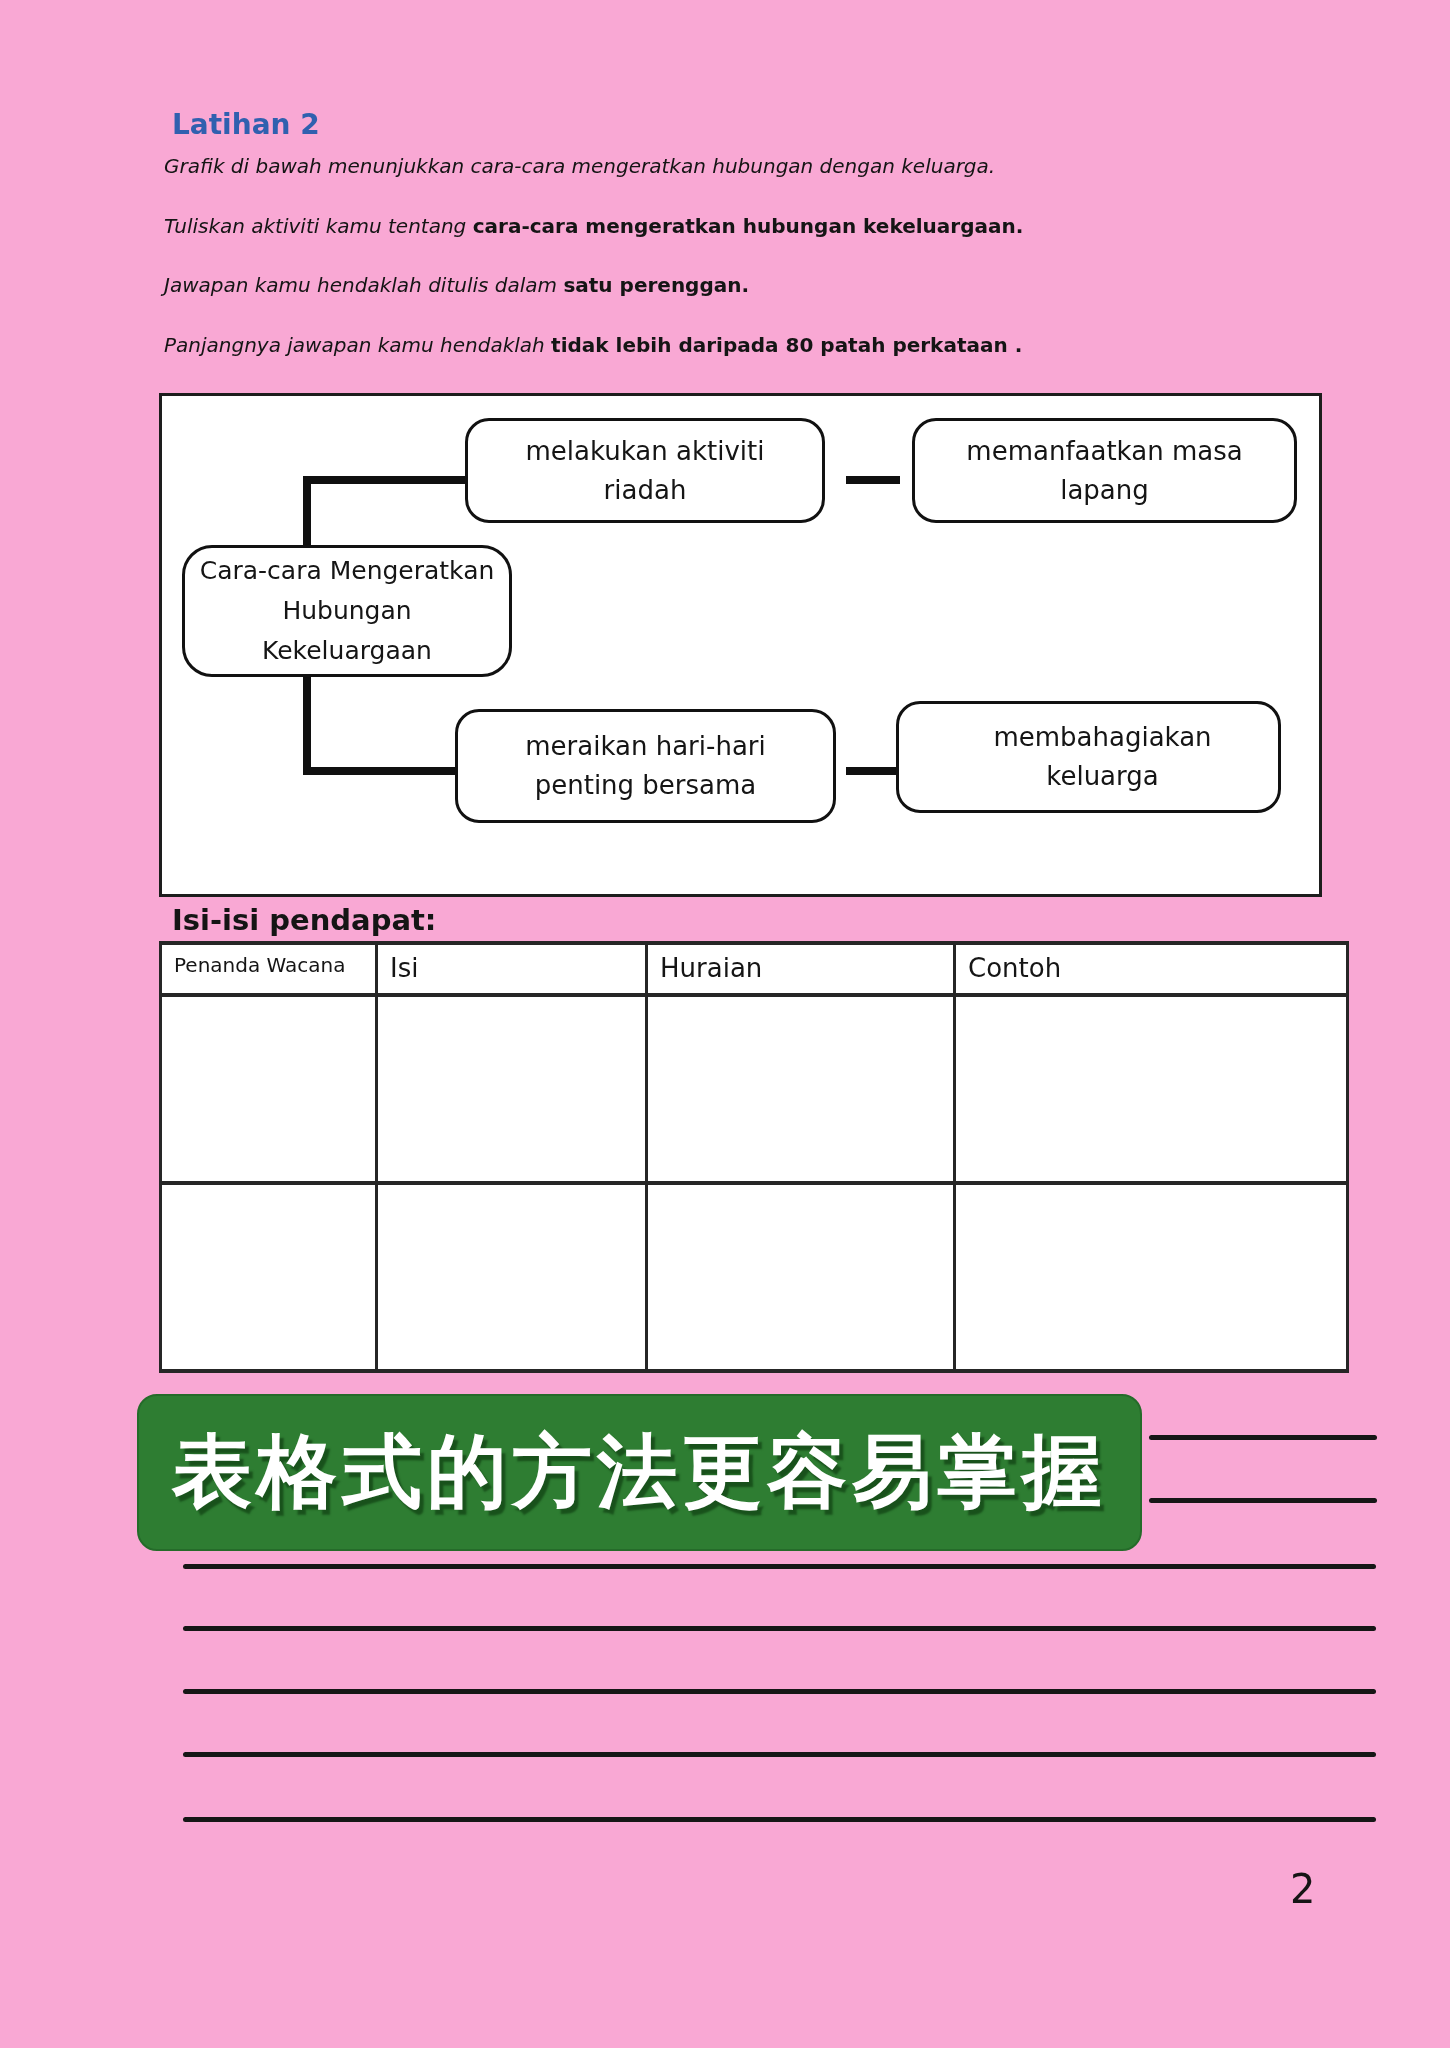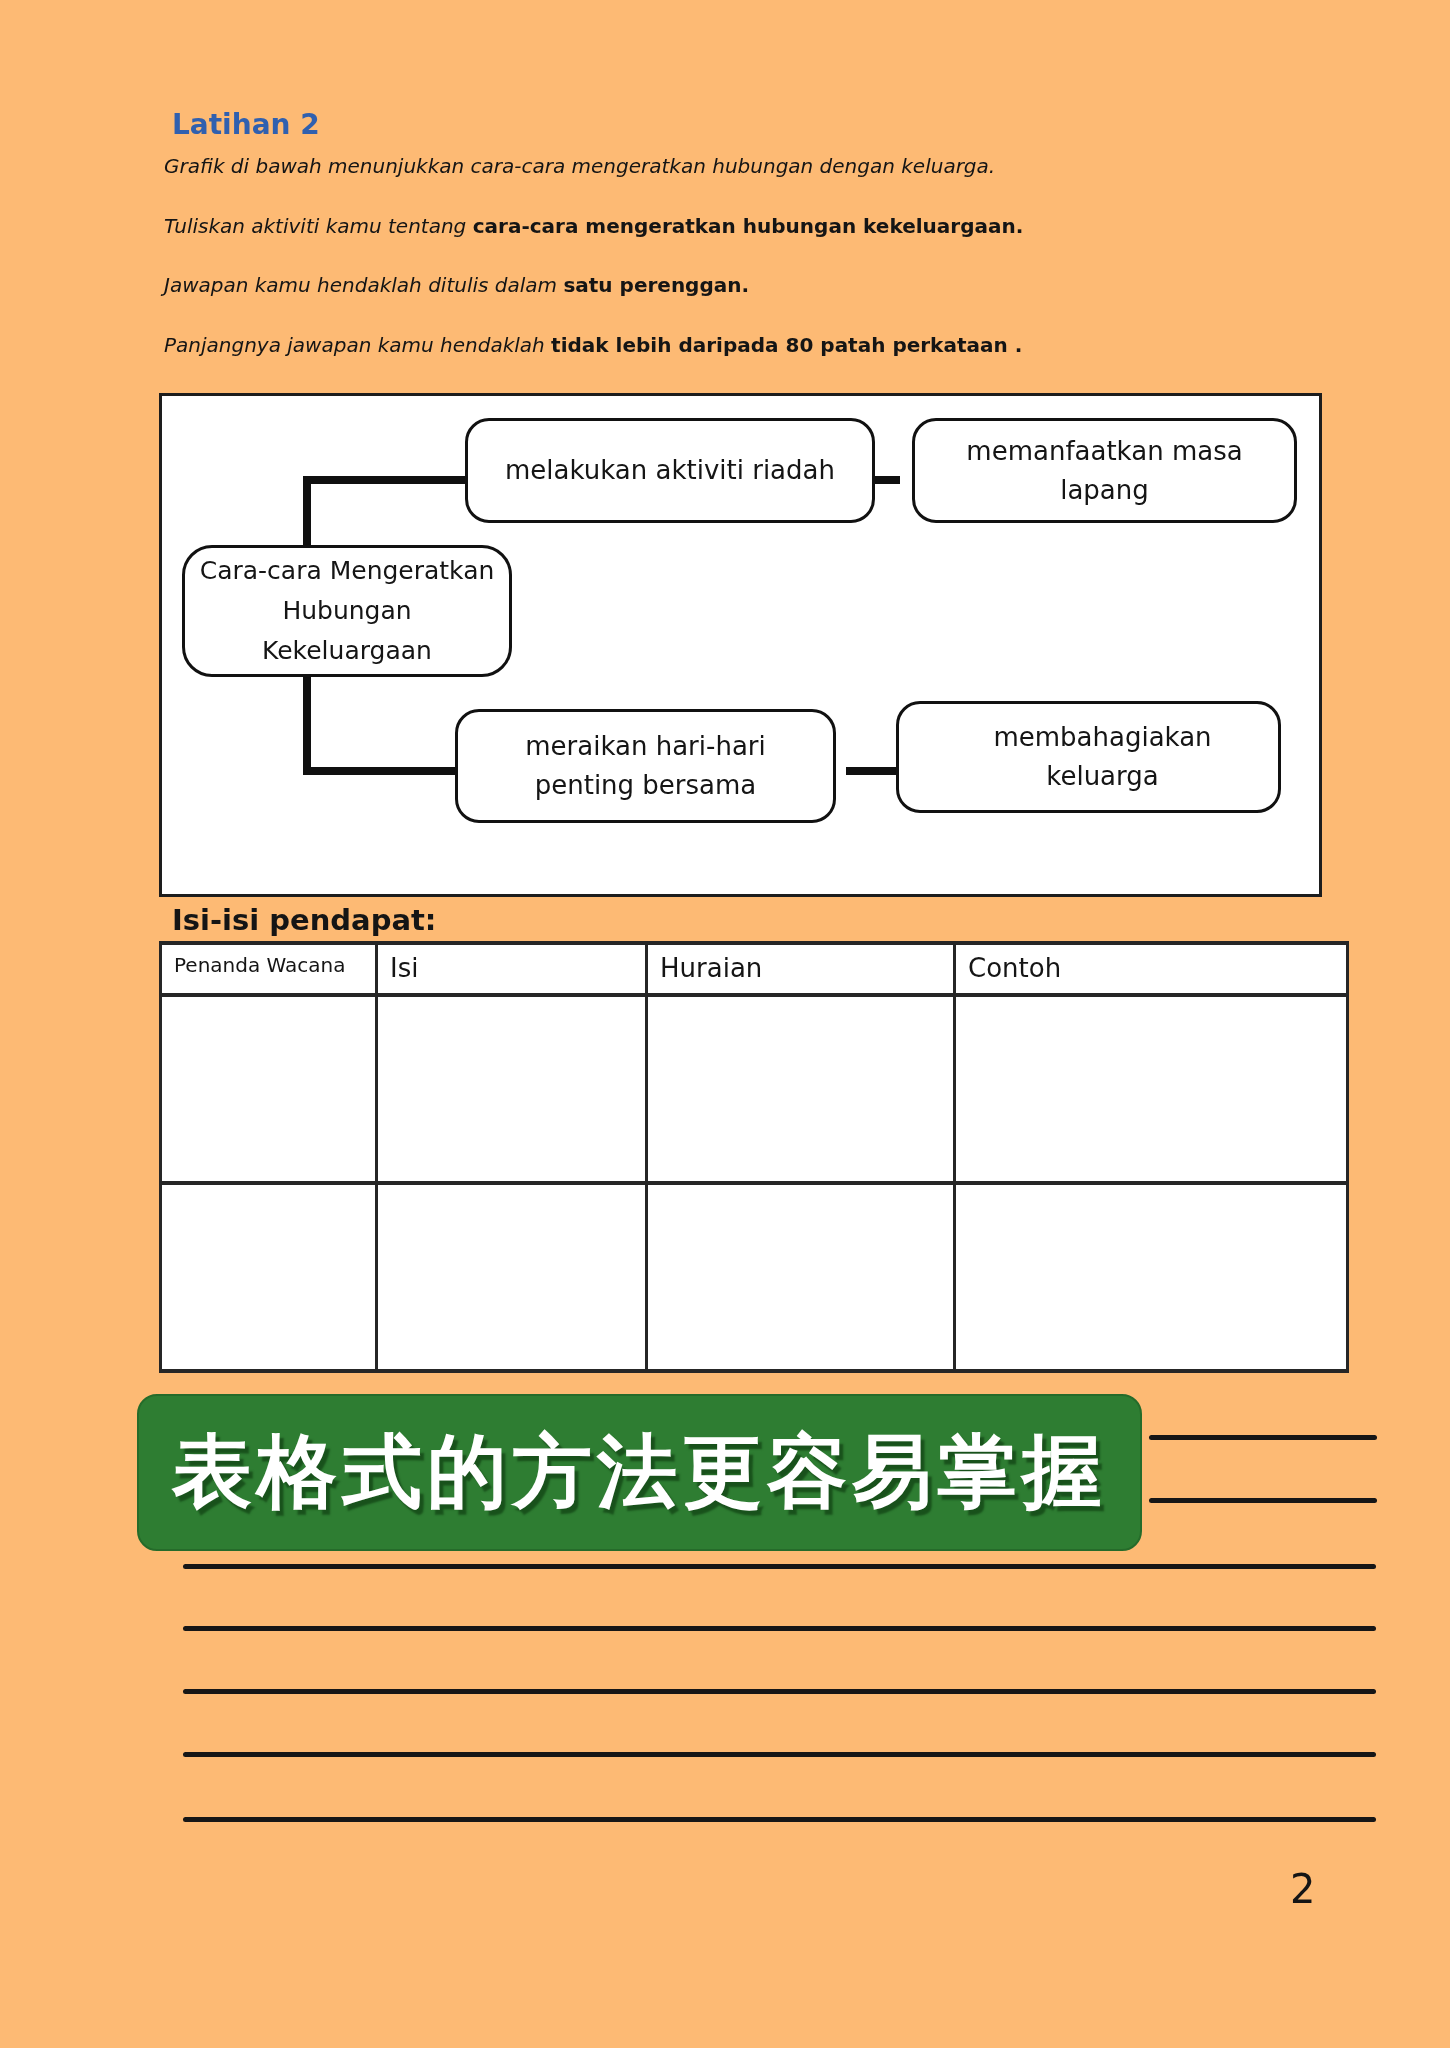--- a/index.html
+++ b/index.html
@@ -1,18 +1,18 @@
 <!DOCTYPE html>
 <html><head>
 <meta charset="utf-8">
 <style>
   * { margin:0; padding:0; box-sizing:border-box; }
   html,body { background:#e8e8e8; }
   .page {
-    position:relative; width:1450px; height:2048px; background:#fdba74;
+    position:relative; width:1450px; height:2048px; background:#f9a8d4;
     font-family:"DejaVu Sans","Liberation Sans",sans-serif; color:#151515;
     overflow:hidden; margin:0 auto;
   }
   .title { position:absolute; left:172px; top:108px; font-size:28px; font-weight:600; color:#3060af; }
   .instr { position:absolute; left:164px; font-size:20px; line-height:38px; white-space:nowrap; }
   .instr .it { font-style:italic; }
   .instr .bd { font-style:normal; font-weight:700; }
 
   
   .diagram { position:absolute; left:159px; top:393px; width:1163px; height:504px; border:3px solid #1d1d1d; background:#fff; }
@@ -75,21 +75,21 @@
 
   <div class="diagram">
 
     <div class="conn" style="left:141px; top:80px;  width:8px;   height:299px;"></div>
     <div class="conn" style="left:141px; top:80px;  width:163px; height:8px;"></div>
     <div class="conn" style="left:141px; top:371px; width:163px; height:8px;"></div>
     <div class="conn" style="left:684px; top:80px;  width:54px;  height:8px;"></div>
     <div class="conn" style="left:684px; top:371px; width:50px;  height:8px;"></div>
 
     <div class="dbox root" style="left:20px; top:149px; width:330px; height:132px;">Cara-cara Mengeratkan Hubungan Kekeluargaan</div>
-    <div class="dbox" style="left:303px; top:22px; width:410px; height:105px;">melakukan aktiviti riadah</div>
+    <div class="dbox" style="left:303px; top:22px; width:360px; height:105px;">melakukan aktiviti riadah</div>
     <div class="dbox" style="left:738px; top:22px; width:385px; height:105px;margin-left:12px;">memanfaatkan masa lapang</div>
     <div class="dbox" style="left:293px; top:313px; width:381px; height:114px;">meraikan hari-hari penting bersama</div>
     <div class="dbox" style="left:734px; top:305px; width:385px; height:112px;padding-left:48px;">membahagiakan keluarga</div>
   </div>
 
   <div class="section-label">Isi-isi pendapat:</div>
 
   <table class="points">
     <colgroup>
       <col style="width:216px">

